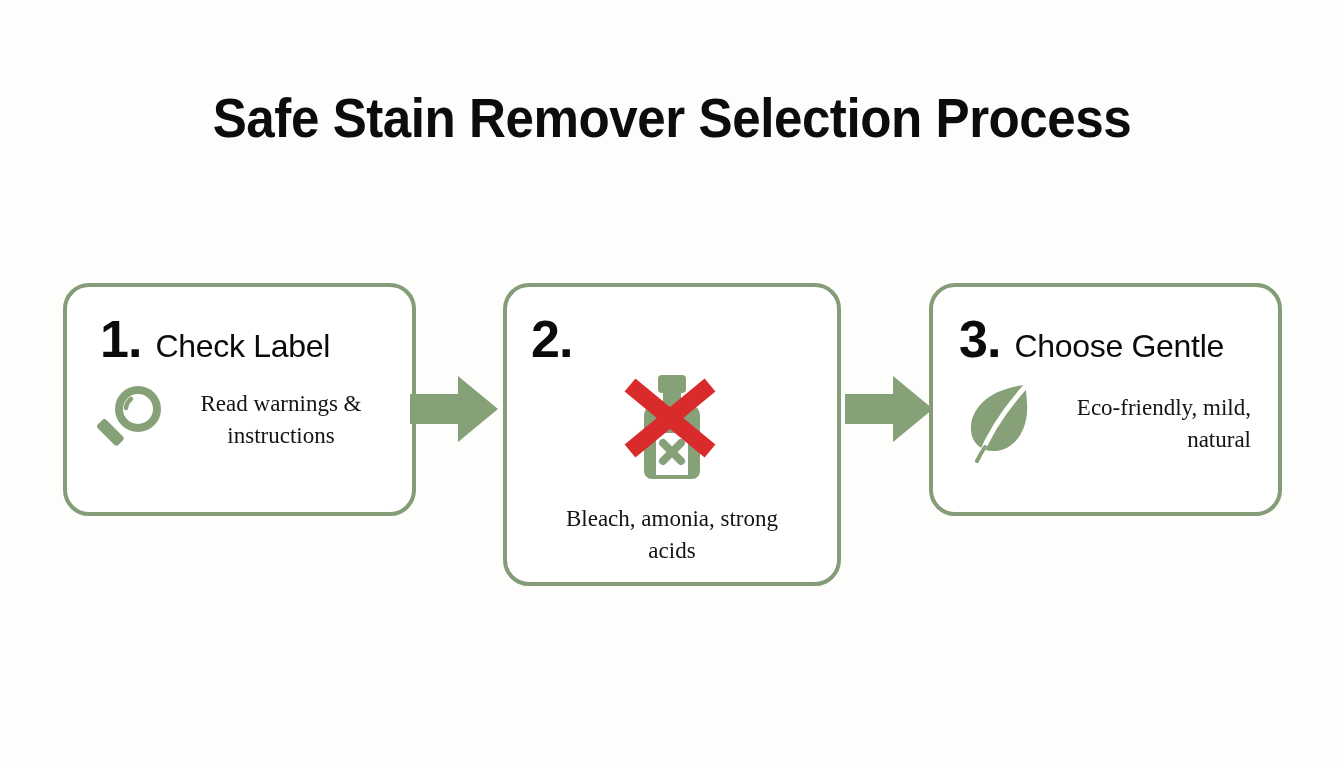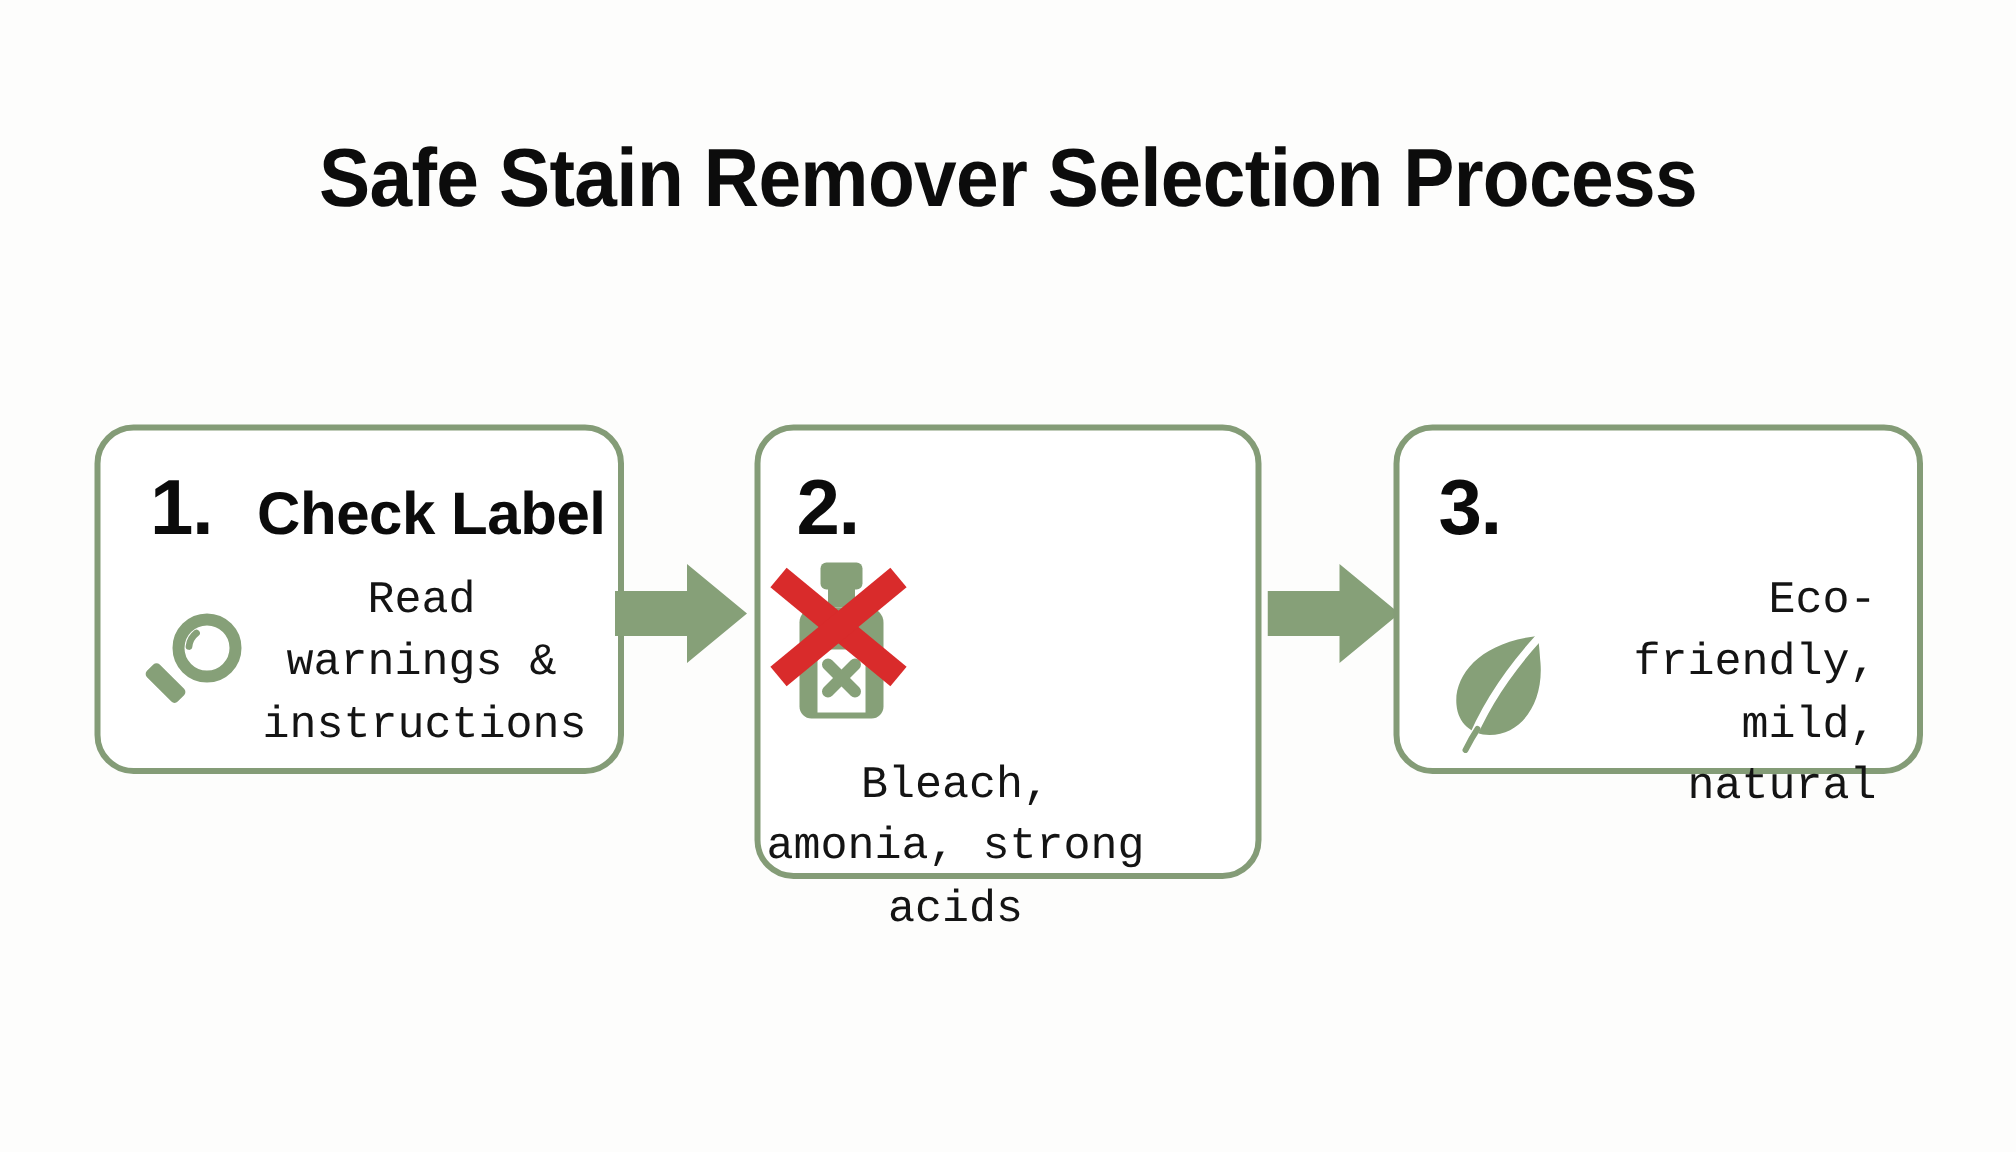--- a/index.html
+++ b/index.html
@@ -60,49 +60,50 @@
   .step-num {
     font-family: "Liberation Sans Narrow", "Liberation Sans", sans-serif;
     font-size: 52px;
     font-weight: bold;
     color: #0b0b0b;
     line-height: 1;
     letter-spacing: -1px;
   }
   .step-title {
     font-family: "Liberation Sans Narrow", "Liberation Sans", sans-serif;
-    font-size: 40px;
-    font-weight: bold;
+    font-size: 32px;
+    font-weight: normal;
     color: #0b0b0b;
     line-height: 1;
-    margin-left: 30px;
+    margin-left: 14px;
     letter-spacing: -0.3px;
   }
 
   
   .card-body-row {
     position: absolute;
     display: flex;
     align-items: center;
   }
   .card-1 .card-body-row { left: 28px; top: 94px; width: 300px; }
   .card-3 .card-body-row { left: 30px; top: 94px; width: 300px; }
 
   .card-body-col {
     position: absolute;
     left: 0;
     top: 86px;
     width: 100%;
     display: flex;
     flex-direction: column;
+    align-items: center;
   }
 
   .body-text {
-    font-family: Liberation Mono, monospace;
-    font-size: 30px;
+    font-family: Liberation Serif, serif;
+    font-size: 23px;
     font-weight: normal;
     color: #141414;
     line-height: 1.38;
     text-align: center;
   }
   .card-1 .body-text { margin-left: 6px; width: 212px; }
   .card-3 .body-text { margin-left: 12px; width: 200px; text-align: right; }
   .card-2 .body-text { margin-top: 14px; width: 260px; }
 
   .icon-box { flex: none; }
@@ -180,20 +181,21 @@
 
   <span class="arrow arrow-2">
     <svg width="88" height="66" viewBox="0 0 88 66">
       <polygon points="0,18 48,18 48,0 88,33 48,66 48,48 0,48" fill="#86a078"></polygon>
     </svg>
   </span>
 
   <div class="card card-3">
     <div class="card-head">
       <span class="step-num">3.</span>
+      <span class="step-title">Choose Gentle</span>
     </div>
 
     <div class="card-body-row">
       <span class="icon-box">
         <svg width="76" height="82" viewBox="0 0 76 82">
           <path d="M62 4 C24 8 6 30 8 50 C9 62 18 70 30 70
                    C52 70 66 48 64 22 C63.4 14 63 8 62 4 Z" fill="#86a078"></path>
           <path d="M62 6 C44 26 26 52 16 78" fill="none" stroke="#ffffff" stroke-width="5" stroke-linecap="round"></path>
           <path d="M22 66 C18 72 16 76 14 80" fill="none" stroke="#86a078" stroke-width="4" stroke-linecap="round"></path>
         </svg>

